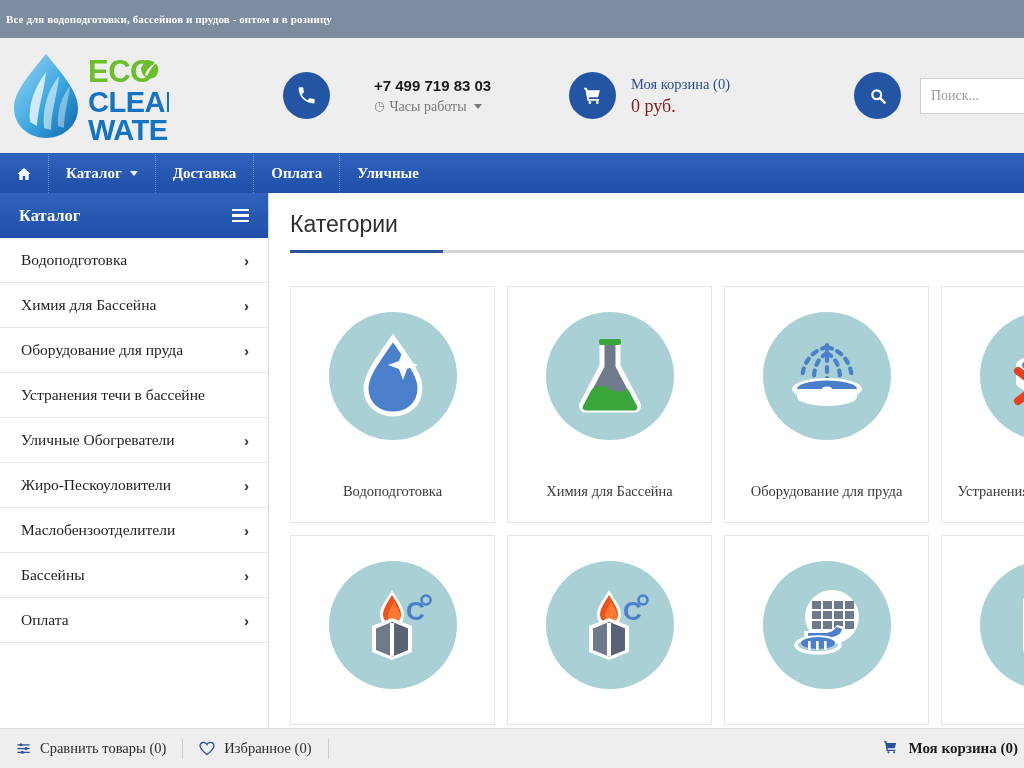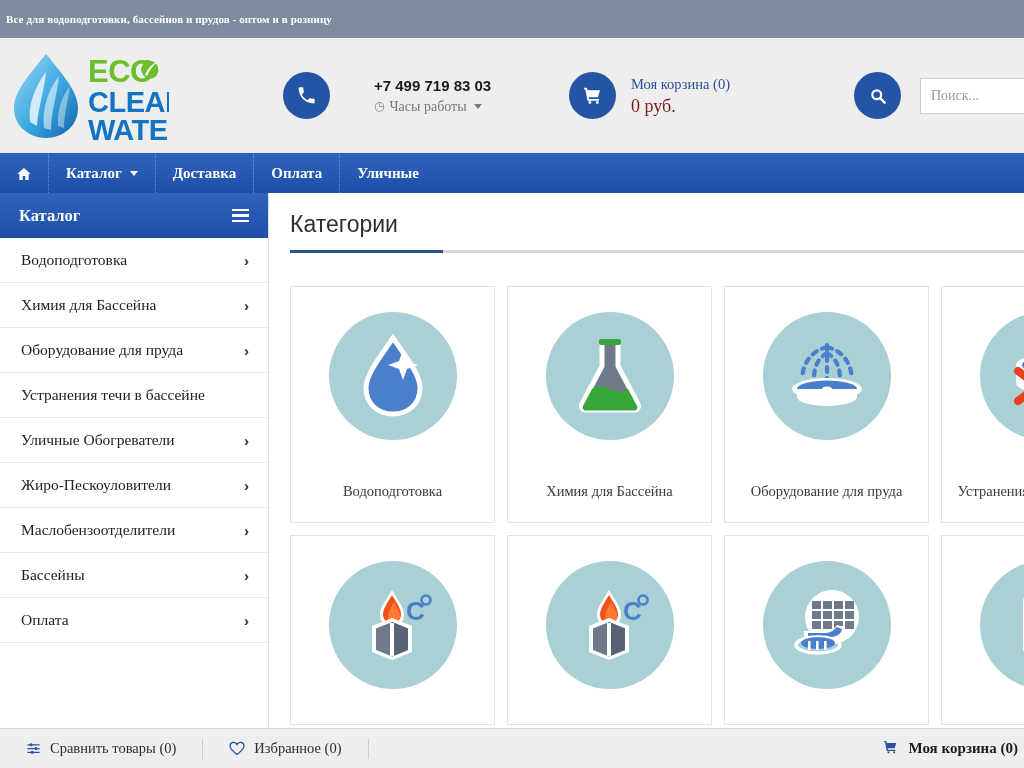--- a/index.html
+++ b/index.html
@@ -184,21 +184,21 @@
     position: absolute; left:0; bottom:0;
     width: 1024px; height: 40px;
     background: #eeeeee;
     border-top: 1px solid #d8d8d8;
     display: flex; align-items: center;
     font-family: "Liberation Serif", serif;
   }
   .bb-item {
     display: flex; align-items: center; gap: 9px;
     font-size: 14.5px; color: #2c2c2c;
-    padding: 0 26px;
+    padding: 0 16px;
   }
   .bb-item .ic { color: #2a4f9c; display:flex; align-items:center; }
   .bb-sep { width: 1px; height: 20px; background: #cccccc; }
   .bb-cart {
     margin-left: auto; display:flex; align-items:center; gap:9px;
     font-weight: bold; font-size: 15px; color: #1c1c1c; padding-right: 6px;
   }
 </style>
 </head>
 <body>

